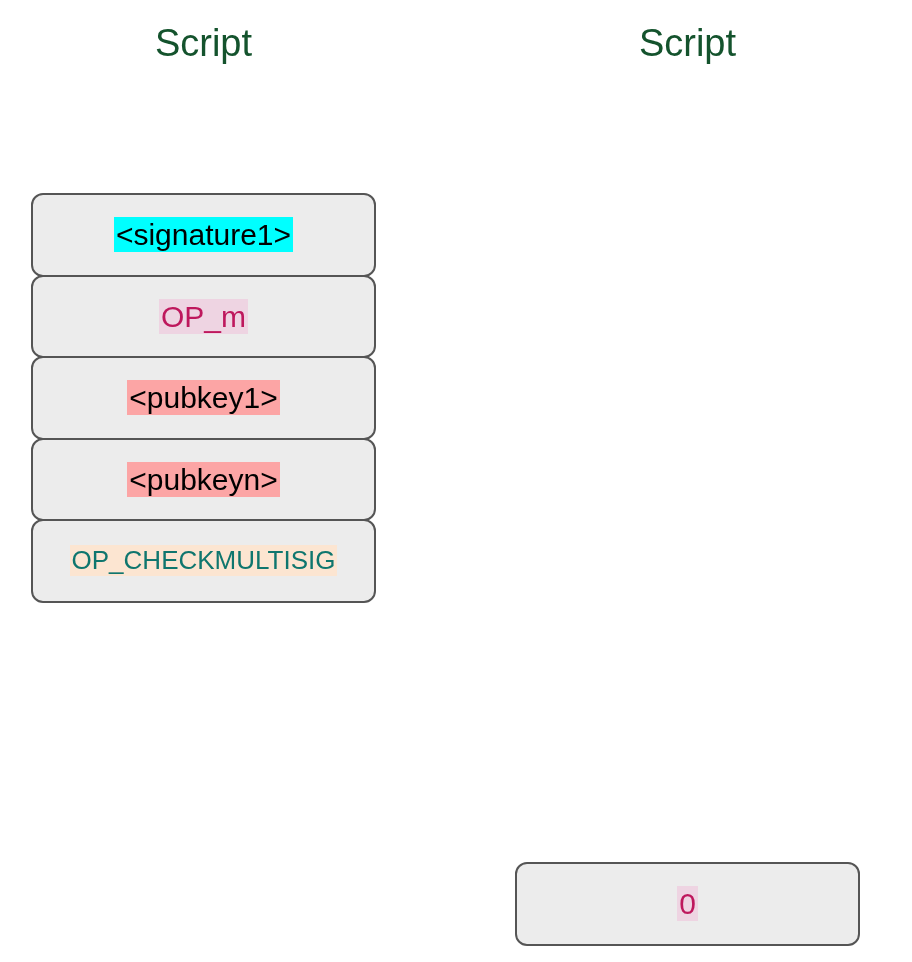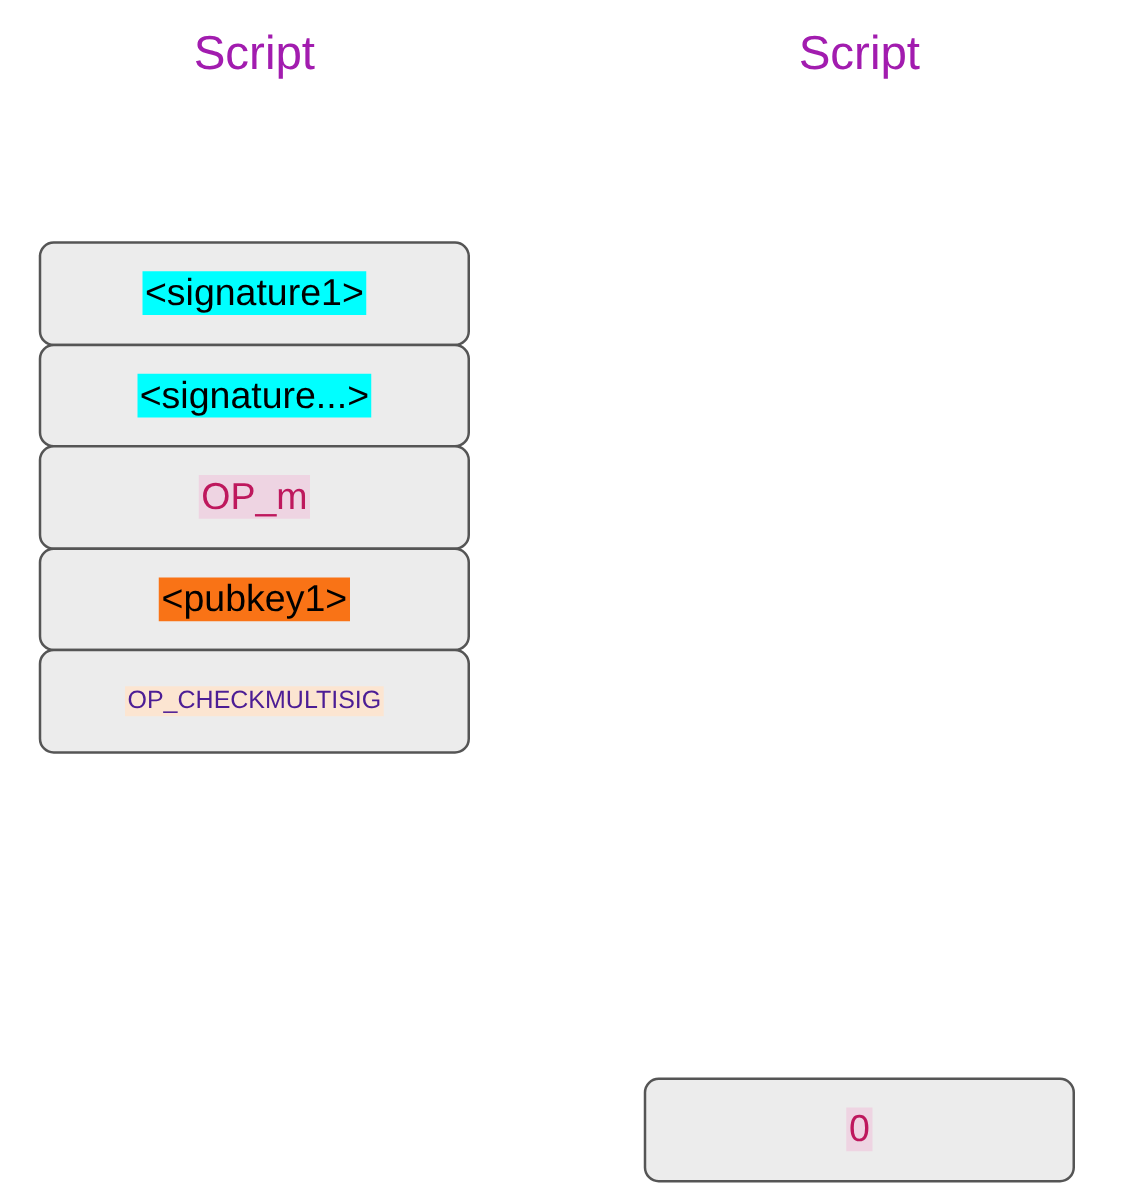--- a/index.html
+++ b/index.html
@@ -19,21 +19,21 @@
     position: relative;
     width: 912px;
     height: 962px;
   }
 
   
   .col-title {
     position: absolute;
     font-size: 38px;
     line-height: 38px;
-    color: #a21caf;
+    color: #14532d;
     text-align: center;
     white-space: nowrap;
     font-weight: 400;
   }
   .col-title.script { left: 31px;  top: 24px; width: 345px; }
   .col-title.stack  { left: 515px; top: 24px; width: 345px; }
 
   
   .column {
     position: absolute;
@@ -60,45 +60,45 @@
   .cell-text {
     font-size: 30px;
     line-height: 1.18;
     color: #000000;
     white-space: nowrap;
     padding: 0 2px;
   }
 
   
   .hl-cyan   { background: #00ffff; color: #000000; }
-  .hl-yellow { background: #f97316; color: #000000; }
+  .hl-yellow { background: #fca5a5; color: #000000; }
   .hl-pink   { background: #eed4e2; color: #be185d; }
-  .hl-orange { background: #fce5d1; color: #4c1d95; font-size: 20px; }
+  .hl-orange { background: #fce5d1; color: #0f766e; font-size: 26px; }
 </style>
 </head>
 <body>
 
 <div class="canvas">
 
   <div class="col-title script">Script</div>
 
   <div class="col-title stack">Script</div>
 
   <div class="column script-col" id="script-column">
       <div class="cell">
         <span class="cell-text hl-cyan">&lt;signature1&gt;</span>
       </div>
       <div class="cell">
-        <span class="cell-text hl-cyan">&lt;signature...&gt;</span>
-      </div>
-      <div class="cell">
         <span class="cell-text hl-pink">OP_m</span>
       </div>
       <div class="cell">
         <span class="cell-text hl-yellow">&lt;pubkey1&gt;</span>
+      </div>
+      <div class="cell">
+        <span class="cell-text hl-yellow">&lt;pubkeyn&gt;</span>
       </div>
       <div class="cell">
         <span class="cell-text hl-orange">OP_CHECKMULTISIG</span>
       </div>
     </div>
 
   <div class="column stack-col" id="stack-column">
       <div class="cell">
         <span class="cell-text hl-pink">0</span>
       </div>

